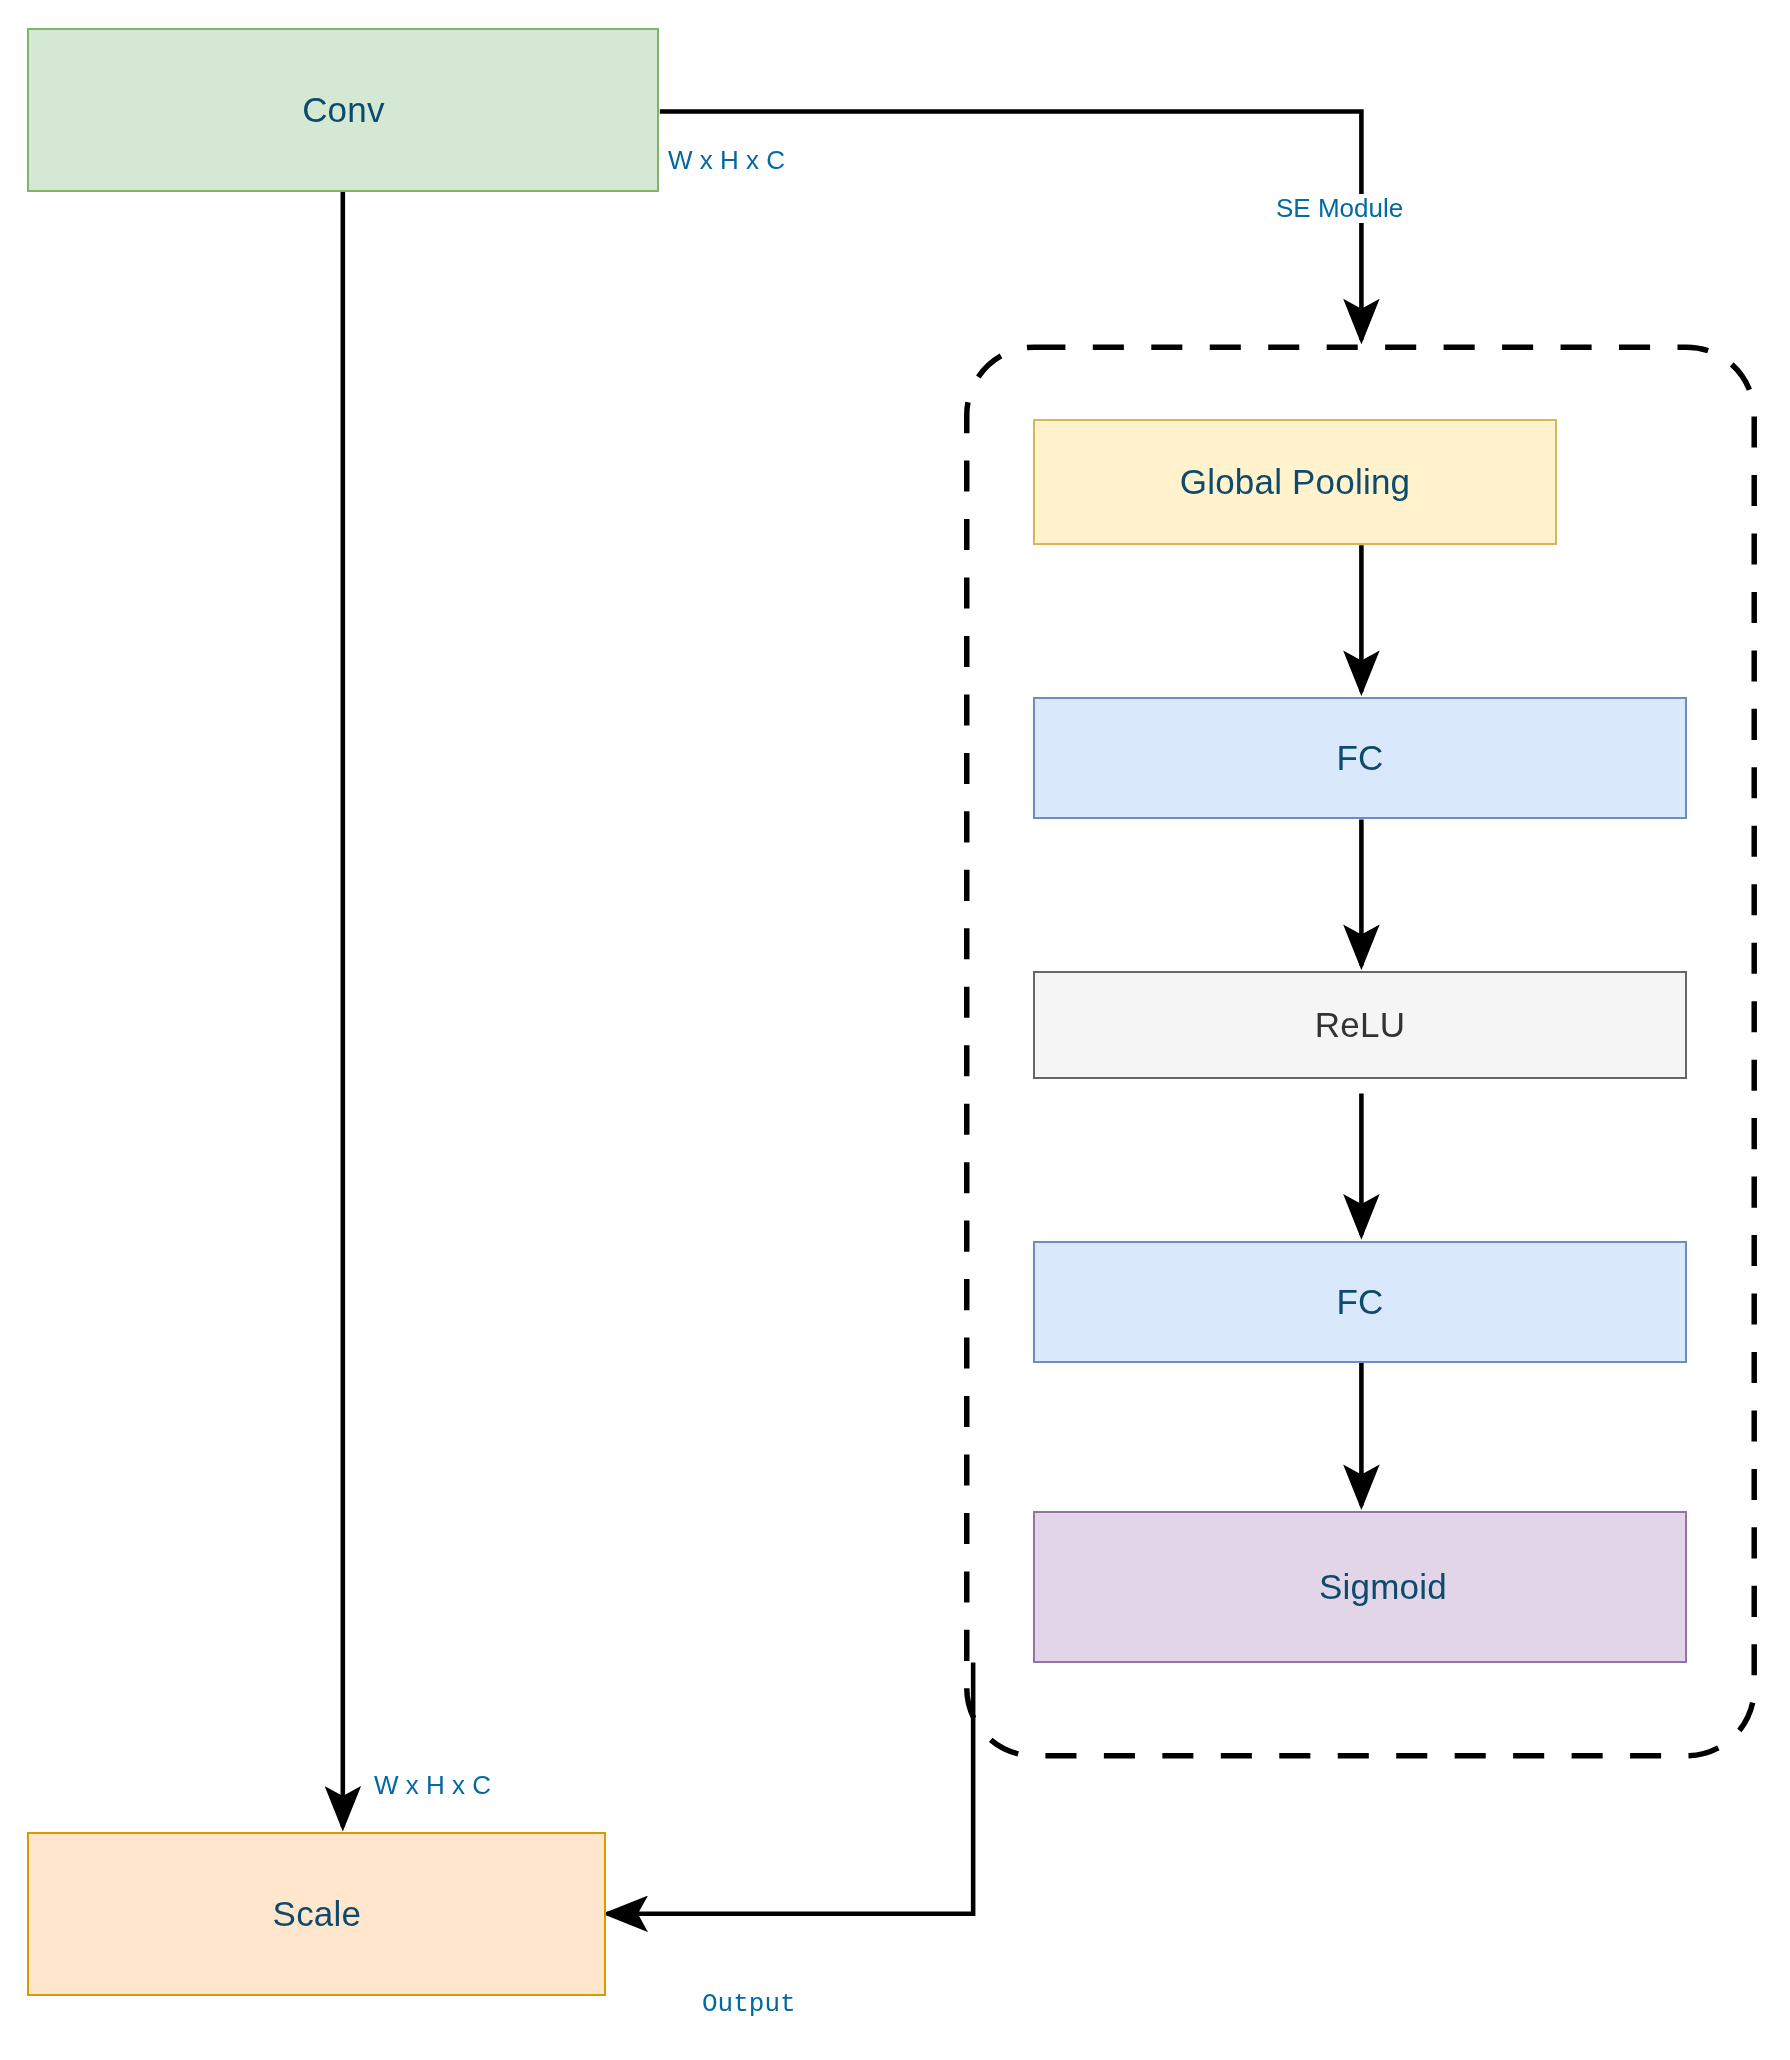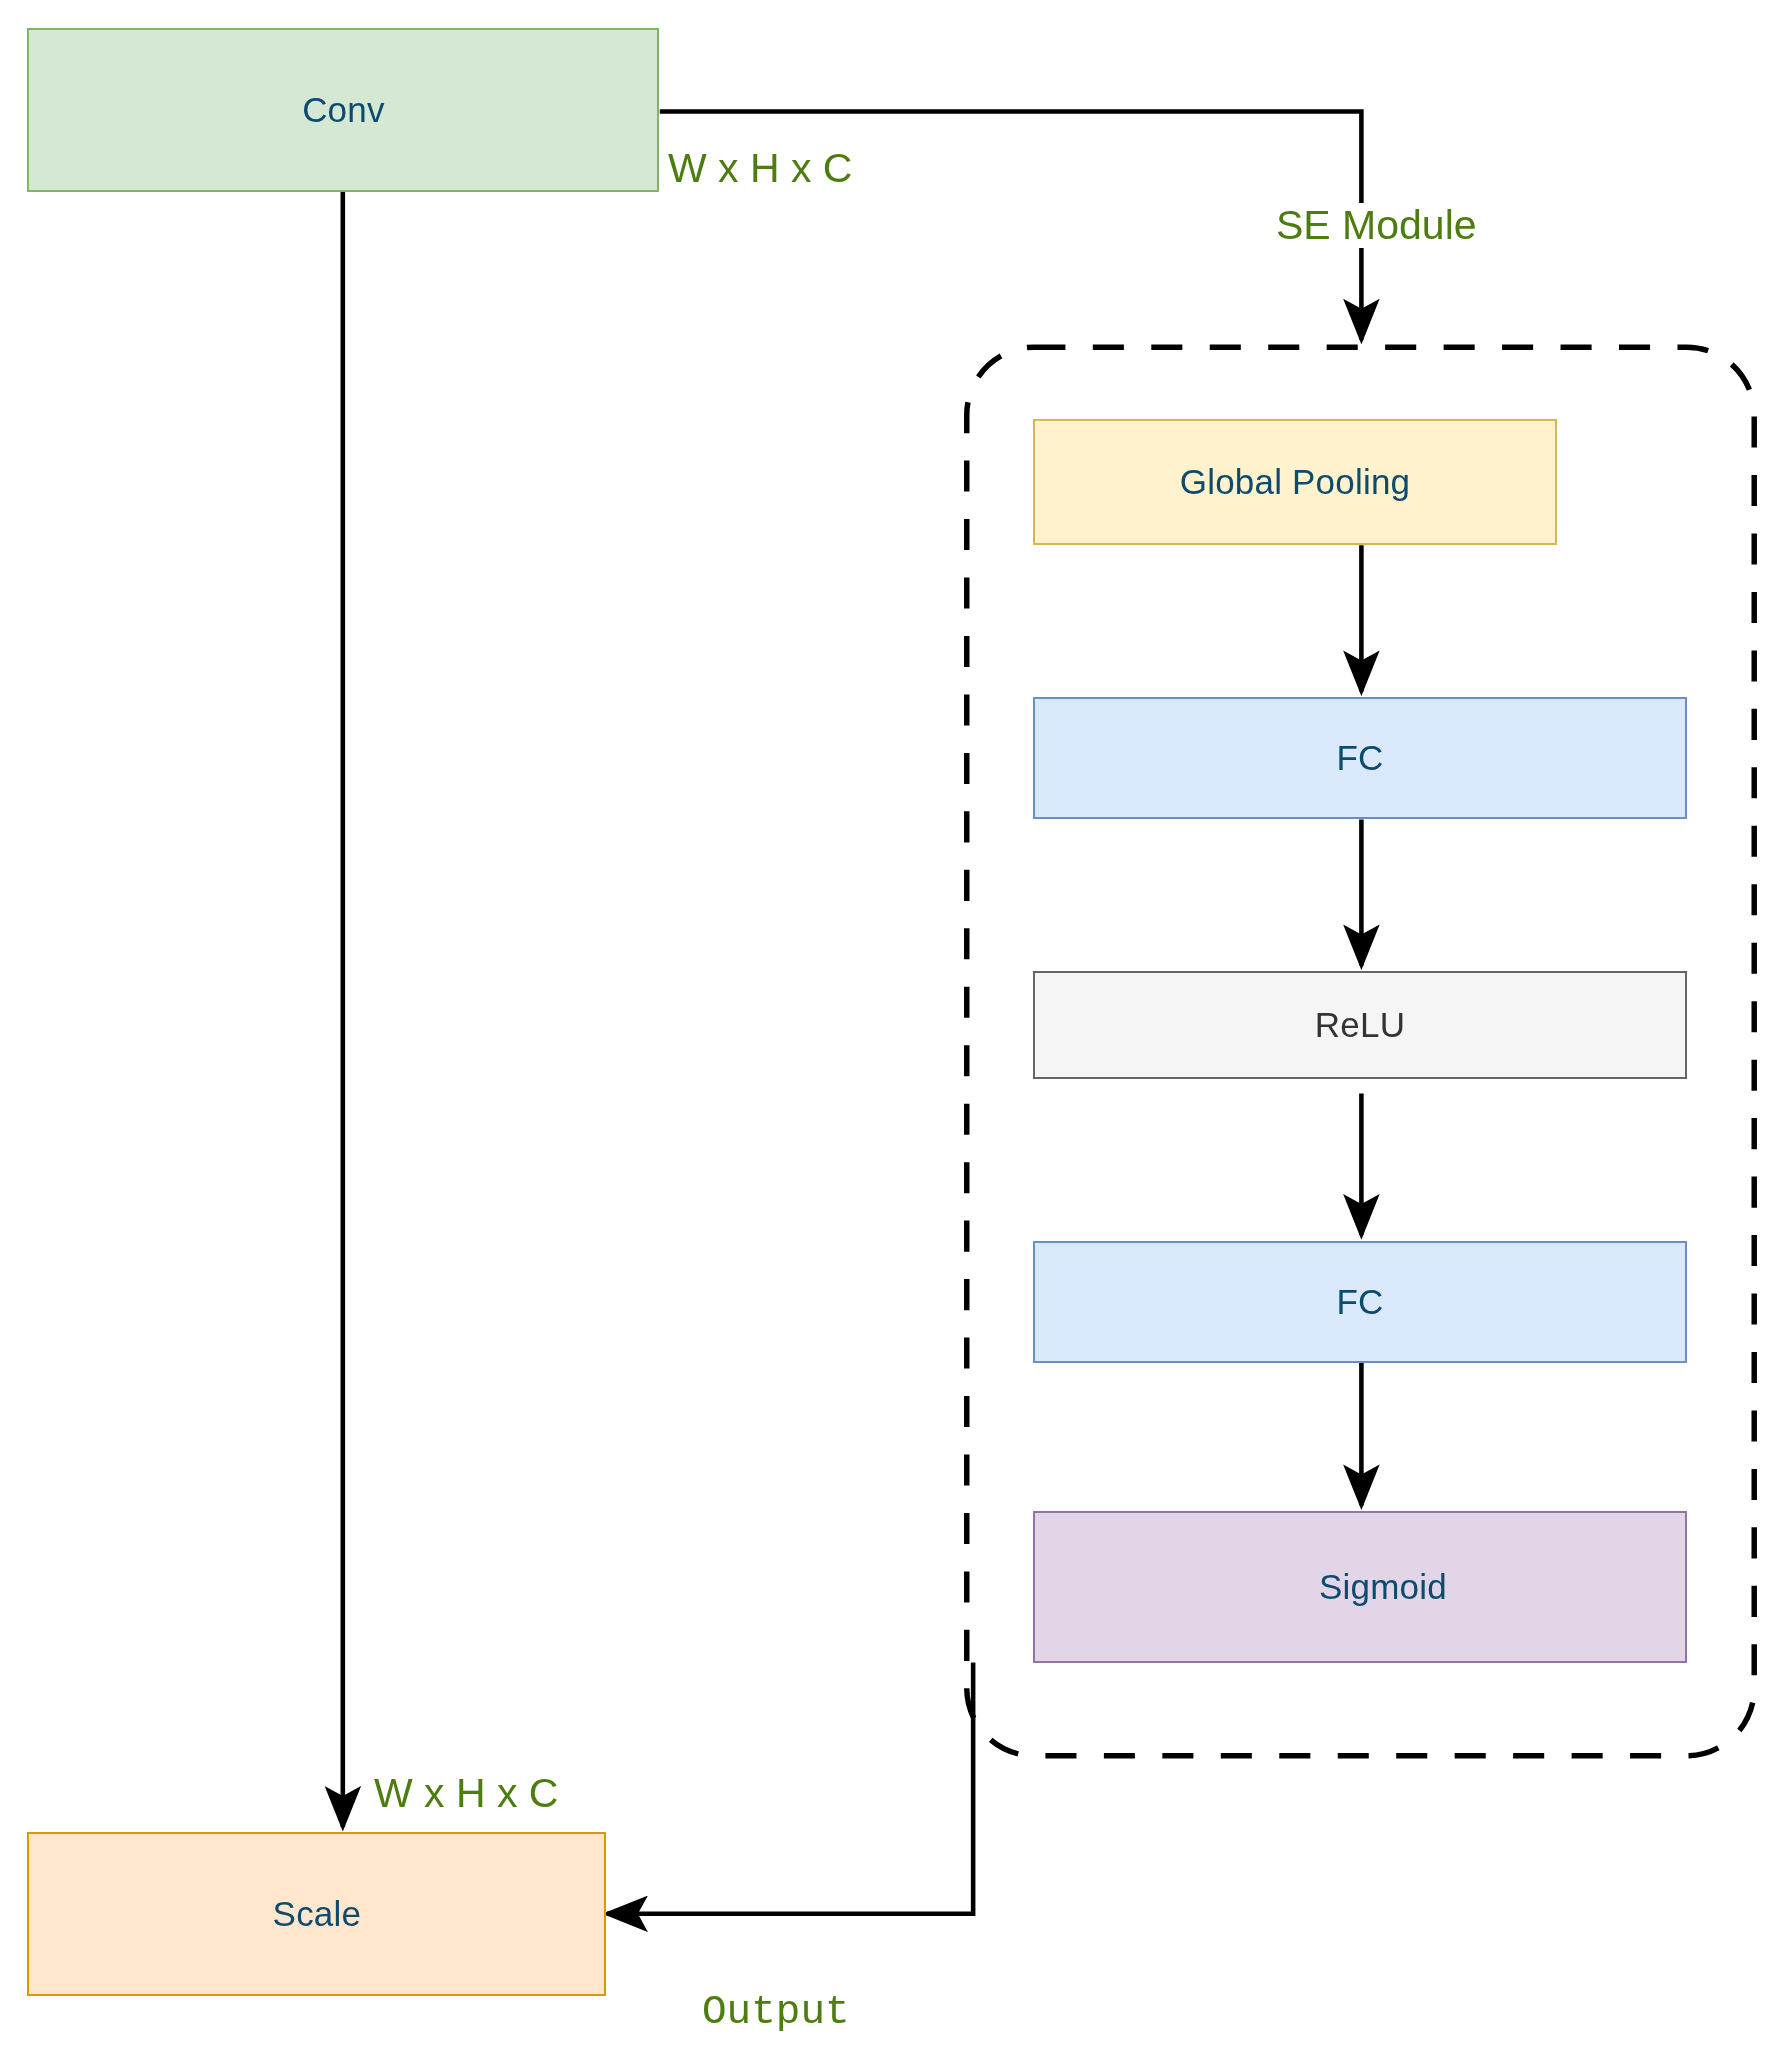--- a/index.html
+++ b/index.html
@@ -29,22 +29,22 @@
     box-sizing: border-box;
     display: flex;
     align-items: center;
     justify-content: center;
     font-size: 35px;
     color: #0c4a6e;
     letter-spacing: 0.2px;
   }
   .edge-label {
     position: absolute;
-    font-size: 41px;
-    color: #4d7c0f;
+    font-size: 26px;
+    color: #0369a1;
     background: #ffffff;
     white-space: nowrap;
     line-height: 1.1;
   }
   .node-conv   { background:#d5e8d4; border:2.7px solid #82b366; }
   .node-gpool  { background:#fff2cc; border:2.7px solid #d6b656; }
   .node-fc     { background:#dae8fc; border:2.7px solid #6c8ebf; }
   .node-relu   { background:#f5f5f5; border:2.7px solid #666666; color:#333333; }
   .node-sigmoid{ background:#e1d5e7; border:2.7px solid #9673a6; }
   .node-scale  { background:#ffe6cc; border:2.7px solid #d79b00; }
@@ -104,20 +104,20 @@
   <div class="node node-sigmoid" style="left:1033px; top:1511px; width:654px; height:152px;padding-left:46px;">
     <span>Sigmoid</span>
   </div>
 
   <div class="node node-scale" style="left:27.4px; top:1832px; width:579px; height:164px;">
     <span>Scale</span>
   </div>
 
   <div class="edge-label" style="left:668px; top:146px;">W x H x C</div>
 
-  <div class="edge-label" style="left:1276px; top:203px;">SE Module</div>
+  <div class="edge-label" style="left:1276px; top:194px;">SE Module</div>
 
   <div class="edge-label" style="left:374px; top:1771px;">W x H x C</div>
 
   <div class="edge-label" style="left:702px; top:1990px;font-family:Liberation Mono, monospace;">Output</div>
 
 </div>
 
 
 </body></html>

